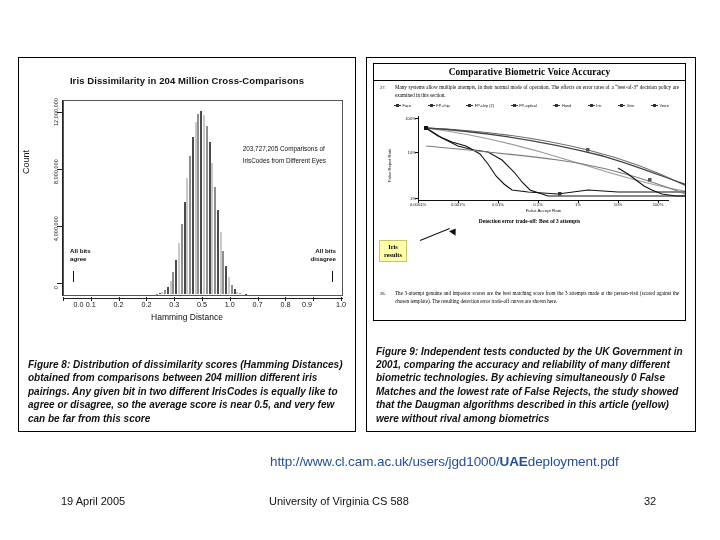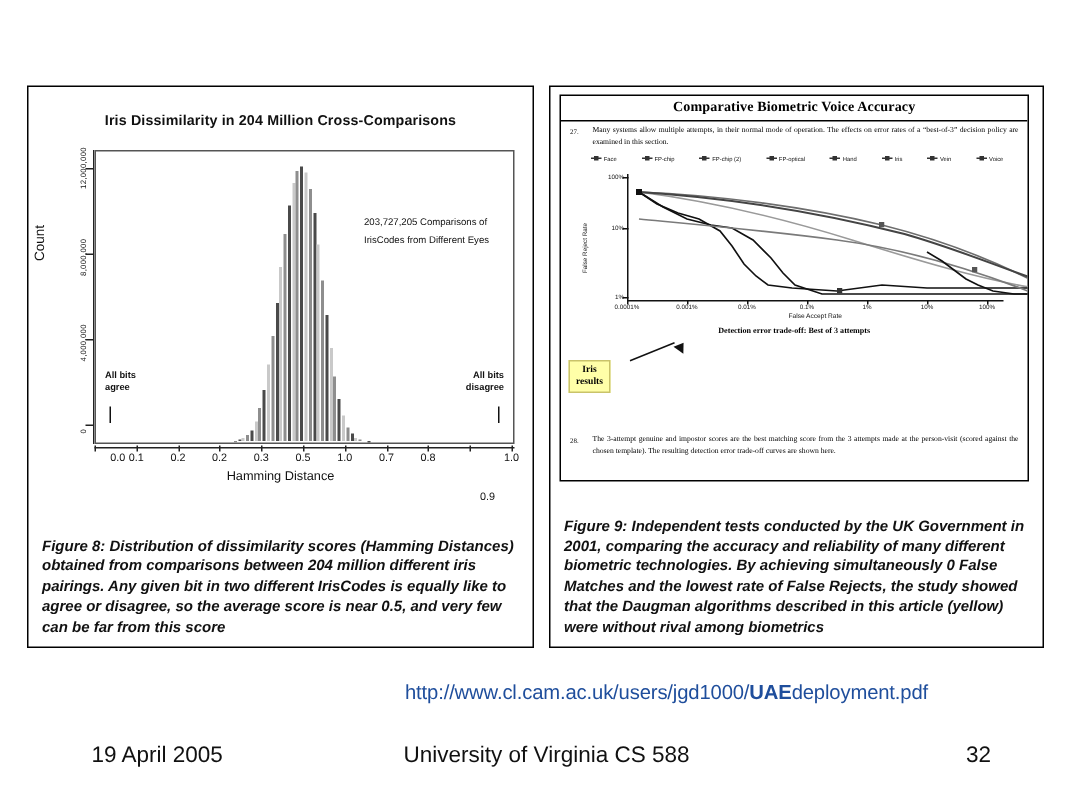--- a/index.html
+++ b/index.html
@@ -122,21 +122,21 @@
     position:absolute;left:6px;right:6px;top:226px;
   }
 
   
   .url{
     position:absolute;left:270px;top:454px;font-size:13.5px;color:#1f4e9c;
     letter-spacing:-.1px;white-space:nowrap;
   }
   .url b{font-weight:bold;}
   .footer{
-    position:absolute;left:0;right:0;top:495px;height:20px;color:#111;font-size:15px;padding-left:31px;
+    position:absolute;left:0;right:0;top:495px;height:20px;color:#111;font-size:11px;padding-left:31px;
   }
   .f-date{position:absolute;left:61px;top:0;}
   .f-center{position:absolute;left:269px;top:0;}
   .f-page{position:absolute;left:644px;top:0;}
 </style>
 </head>
 <body>
 
 <div class="slide">
 
@@ -226,21 +226,21 @@
           <div class="xt" style="left: 155.2px;">0.3</div>
           <div class="xtick" style="left: 155.2px;"></div>
           <div class="xt" style="left: 183px;">0.5</div>
           <div class="xtick" style="left: 183px;"></div>
           <div class="xt" style="left: 210.8px;">1.0</div>
           <div class="xtick" style="left: 210.8px;"></div>
           <div class="xt" style="left: 238.6px;">0.7</div>
           <div class="xtick" style="left: 238.6px;"></div>
           <div class="xt" style="left: 266.4px;">0.8</div>
           <div class="xtick" style="left: 266.4px;"></div>
-          <div class="xt" style="left: 306px; margin-top: 26px;">0.9</div>
+          <div class="xt" style="left: 288px;">0.9</div>
           <div class="xtick" style="left: 294.2px;"></div>
           <div class="xt" style="left: 322px;">1.0</div>
           <div class="xtick" style="left: 322px;"></div>
         </div>
       <div class="xlabel">Hamming Distance</div>
     </div>
 
     <div class="cap">Figure 8: Distribution of dissimilarity scores (Hamming Distances) obtained from comparisons between 204 million different iris pairings. Any given bit in two different IrisCodes is equally like to agree or disagree, so the average score is near 0.5, and very few can be far from this score</div>
   </div>
 

